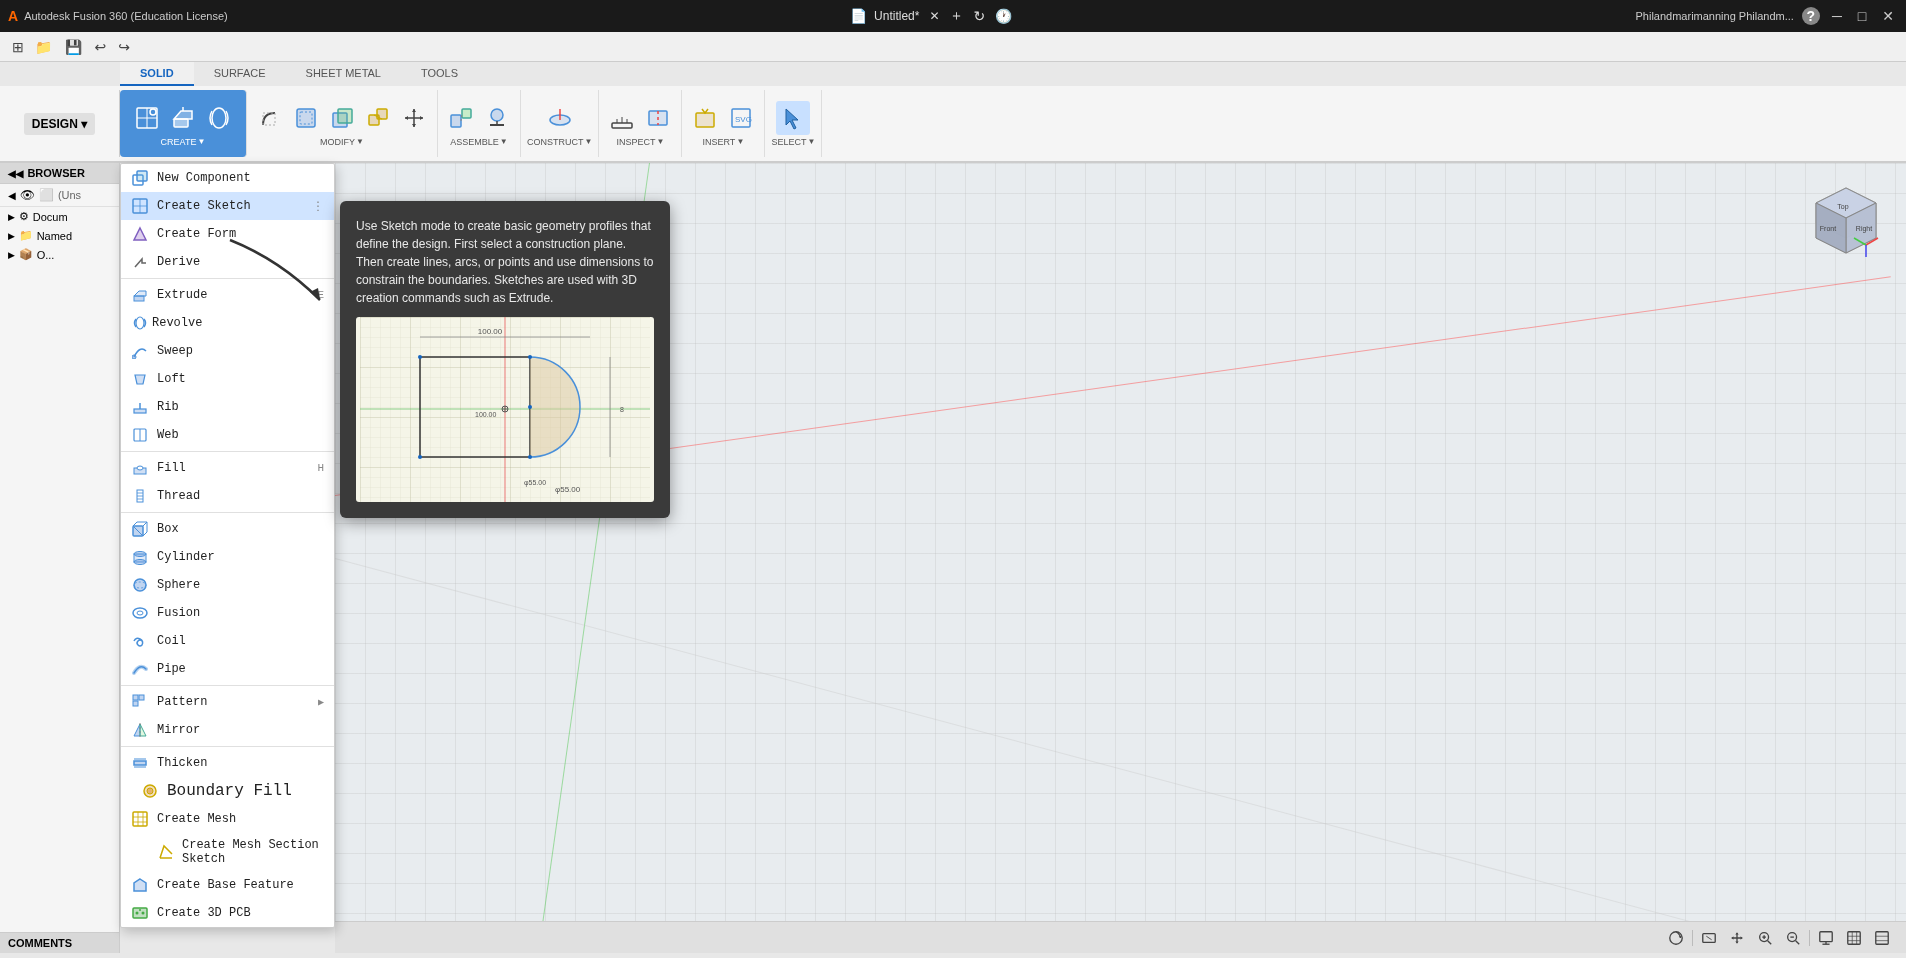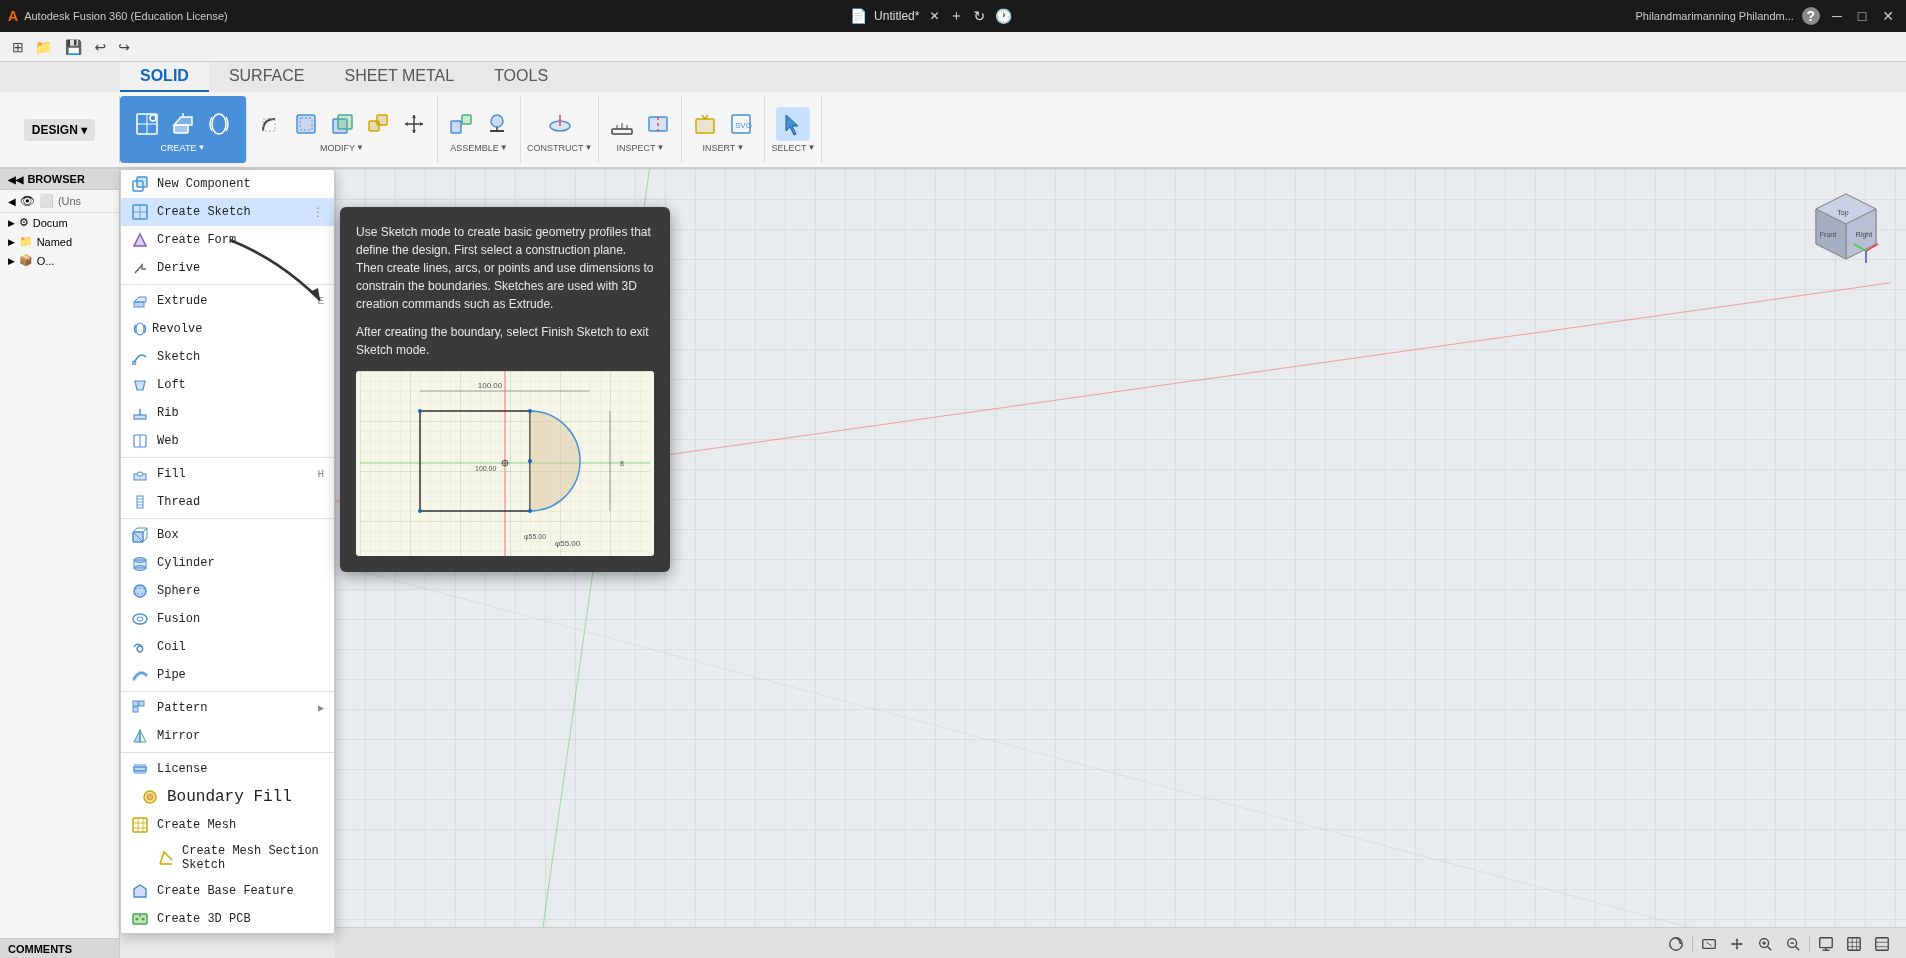--- a/index.html
+++ b/index.html
@@ -70,21 +70,21 @@
 
     
     #tab-content {
       background: #f5f5f5;
       border-bottom: 1px solid #ccc;
     }
     #main-tabs {
       display: flex; gap: 0; background: #e8e8e8; padding: 0 0 0 0;
     }
     .main-tab {
-      padding: 5px 20px; font-size: 16px; cursor: pointer;
+      padding: 5px 20px; font-size: 11px; cursor: pointer;
       border-bottom: 2px solid transparent; color: #555;
     }
     .main-tab.active { color: #1565c0; border-bottom: 2px solid #1565c0; font-weight: 600; background: #f0f0f0; }
 
     #toolbar-row {
       display: flex; align-items: stretch; height: 76px; background: #f5f5f5;
       border-bottom: 1px solid #ccc; padding: 4px 0;
     }
     .tb-group {
       display: flex; flex-direction: column; align-items: center; justify-content: center;
@@ -433,21 +433,21 @@
       <span>Revolve</span>
     </div>
 
     <div style="display:flex;align-items:center;padding:5px 10px;gap:8px;font-size:12px;cursor:pointer;color:#222;">
       <span style="width:18px;height:18px;display:flex;align-items:center;justify-content:center;">
         <svg width="16" height="16" viewBox="0 0 16 16">
             <path d="M2 14 Q8 2 14 8" stroke="#4a90d9" stroke-width="1.5" fill="none"></path>
             <circle cx="2" cy="14" r="2" fill="rgba(100,150,220,0.5)" stroke="#4a90d9" stroke-width="1"></circle>
           </svg>
       </span>
-      <span>Sketch</span>
+      <span>Sweep</span>
     </div>
 
     <div style="display:flex;align-items:center;padding:5px 10px;gap:8px;font-size:12px;cursor:pointer;color:#222;">
       <span style="width:18px;height:18px;display:flex;align-items:center;justify-content:center;">
         <svg width="16" height="16" viewBox="0 0 16 16">
             <polygon points="5,13 11,13 13,4 3,4" fill="rgba(100,150,220,0.3)" stroke="#4a90d9" stroke-width="1.2"></polygon>
           </svg>
       </span>
       <span>Loft</span>
     </div>
@@ -589,21 +589,21 @@
     <div style="height:1px;background:#e0e0e0;margin:2px 0;"></div>
 
     <div style="display:flex;align-items:center;padding:5px 10px;gap:8px;font-size:12px;cursor:pointer;color:#222;">
       <span style="width:18px;height:18px;display:flex;align-items:center;justify-content:center;">
         <svg width="16" height="16" viewBox="0 0 16 16">
             <rect x="2" y="6" width="12" height="4" fill="rgba(100,150,220,0.4)" stroke="#4a90d9" stroke-width="1.5"></rect>
             <line x1="2" y1="4" x2="14" y2="4" stroke="#4a90d9" stroke-width="1"></line>
             <line x1="2" y1="12" x2="14" y2="12" stroke="#4a90d9" stroke-width="1"></line>
           </svg>
       </span>
-      <span>License</span>
+      <span>Thicken</span>
     </div>
 
     <div style="display:flex;align-items:center;padding:5px 20px;gap:8px;font-size:16px;cursor:pointer;color:#222;">
       <span style="width:18px;height:18px;display:flex;align-items:center;justify-content:center;">
         <svg width="16" height="16" viewBox="0 0 16 16">
             <circle cx="8" cy="8" r="6" fill="rgba(220,150,50,0.3)" stroke="#ca0" stroke-width="1.5"></circle>
             <circle cx="8" cy="8" r="3" fill="rgba(220,150,50,0.6)" stroke="#ca0" stroke-width="1"></circle>
           </svg>
       </span>
       <span>Boundary Fill</span>
@@ -650,21 +650,20 @@
             <circle cx="11" cy="8" r="1.5" fill="#4a4"></circle>
           </svg>
       </span>
       <span>Create 3D PCB</span>
     </div>
 
   </div>
 
   <div id="tooltip-popup" style="position:absolute;top:38px;left:340px;width:330px;background:#3a3a3a;color:#fff;border-radius:6px;padding:16px;font-size:12px;line-height:1.5;z-index:200;box-shadow:0 4px 16px rgba(0,0,0,0.4);">
     <p style="margin-bottom:10px;color:#e8e8e8;font-size:12px;line-height:1.5;">Use Sketch mode to create basic geometry profiles that define the design. First select a construction plane. Then create lines, arcs, or points and use dimensions to constrain the boundaries. Sketches are used with 3D creation commands such as Extrude.</p>
-    <p style="color:#e8e8e8;font-size:12px;line-height:1.5;margin-bottom:12px;">After creating the boundary, select Finish Sketch to exit Sketch mode.</p>
 
     <div style="width:100%;height:185px;background:#f5f5e8;border-radius:3px;overflow:hidden;">
       <svg width="100%" height="100%" viewBox="0 0 290 185" xmlns="http://www.w3.org/2000/svg">
 
         <defs>
           <pattern id="smallgrid" width="10" height="10" patternUnits="userSpaceOnUse">
             <path d="M 10 0 L 0 0 0 10" fill="none" stroke="#c8c8b0" stroke-width="0.3"></path>
           </pattern>
           <pattern id="grid" width="50" height="50" patternUnits="userSpaceOnUse">
             <rect width="50" height="50" fill="url(#smallgrid)"></rect>

